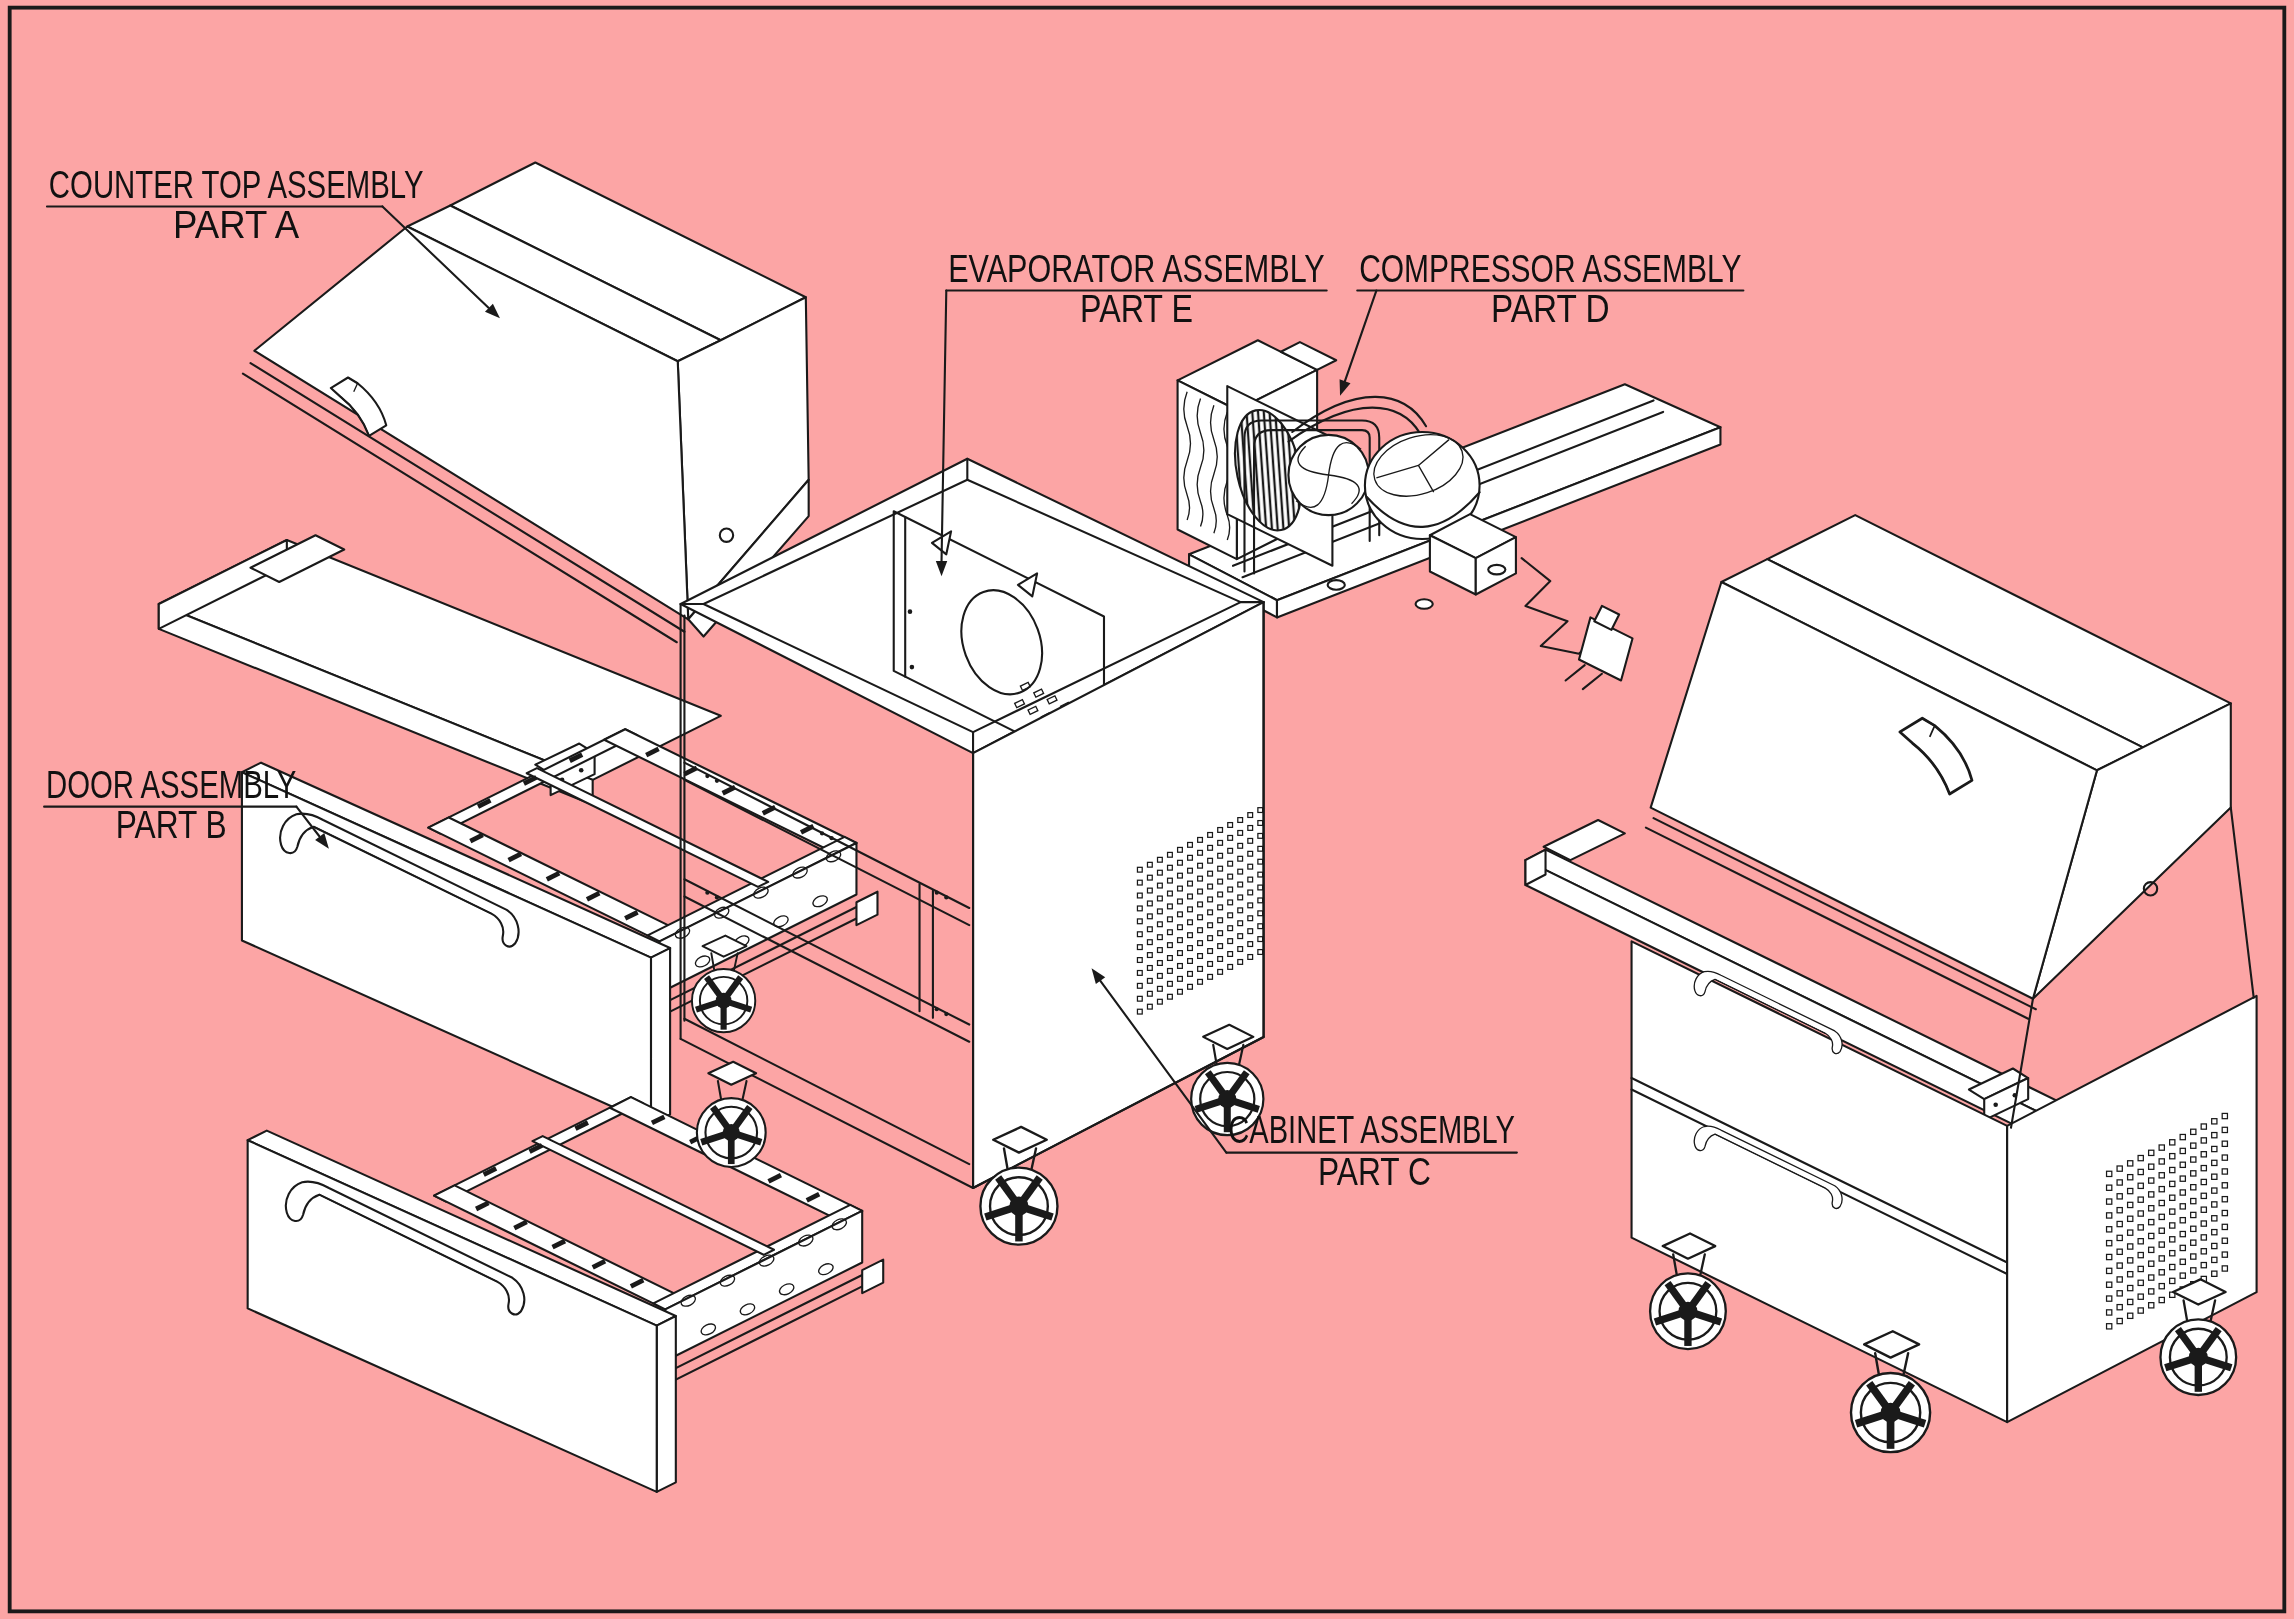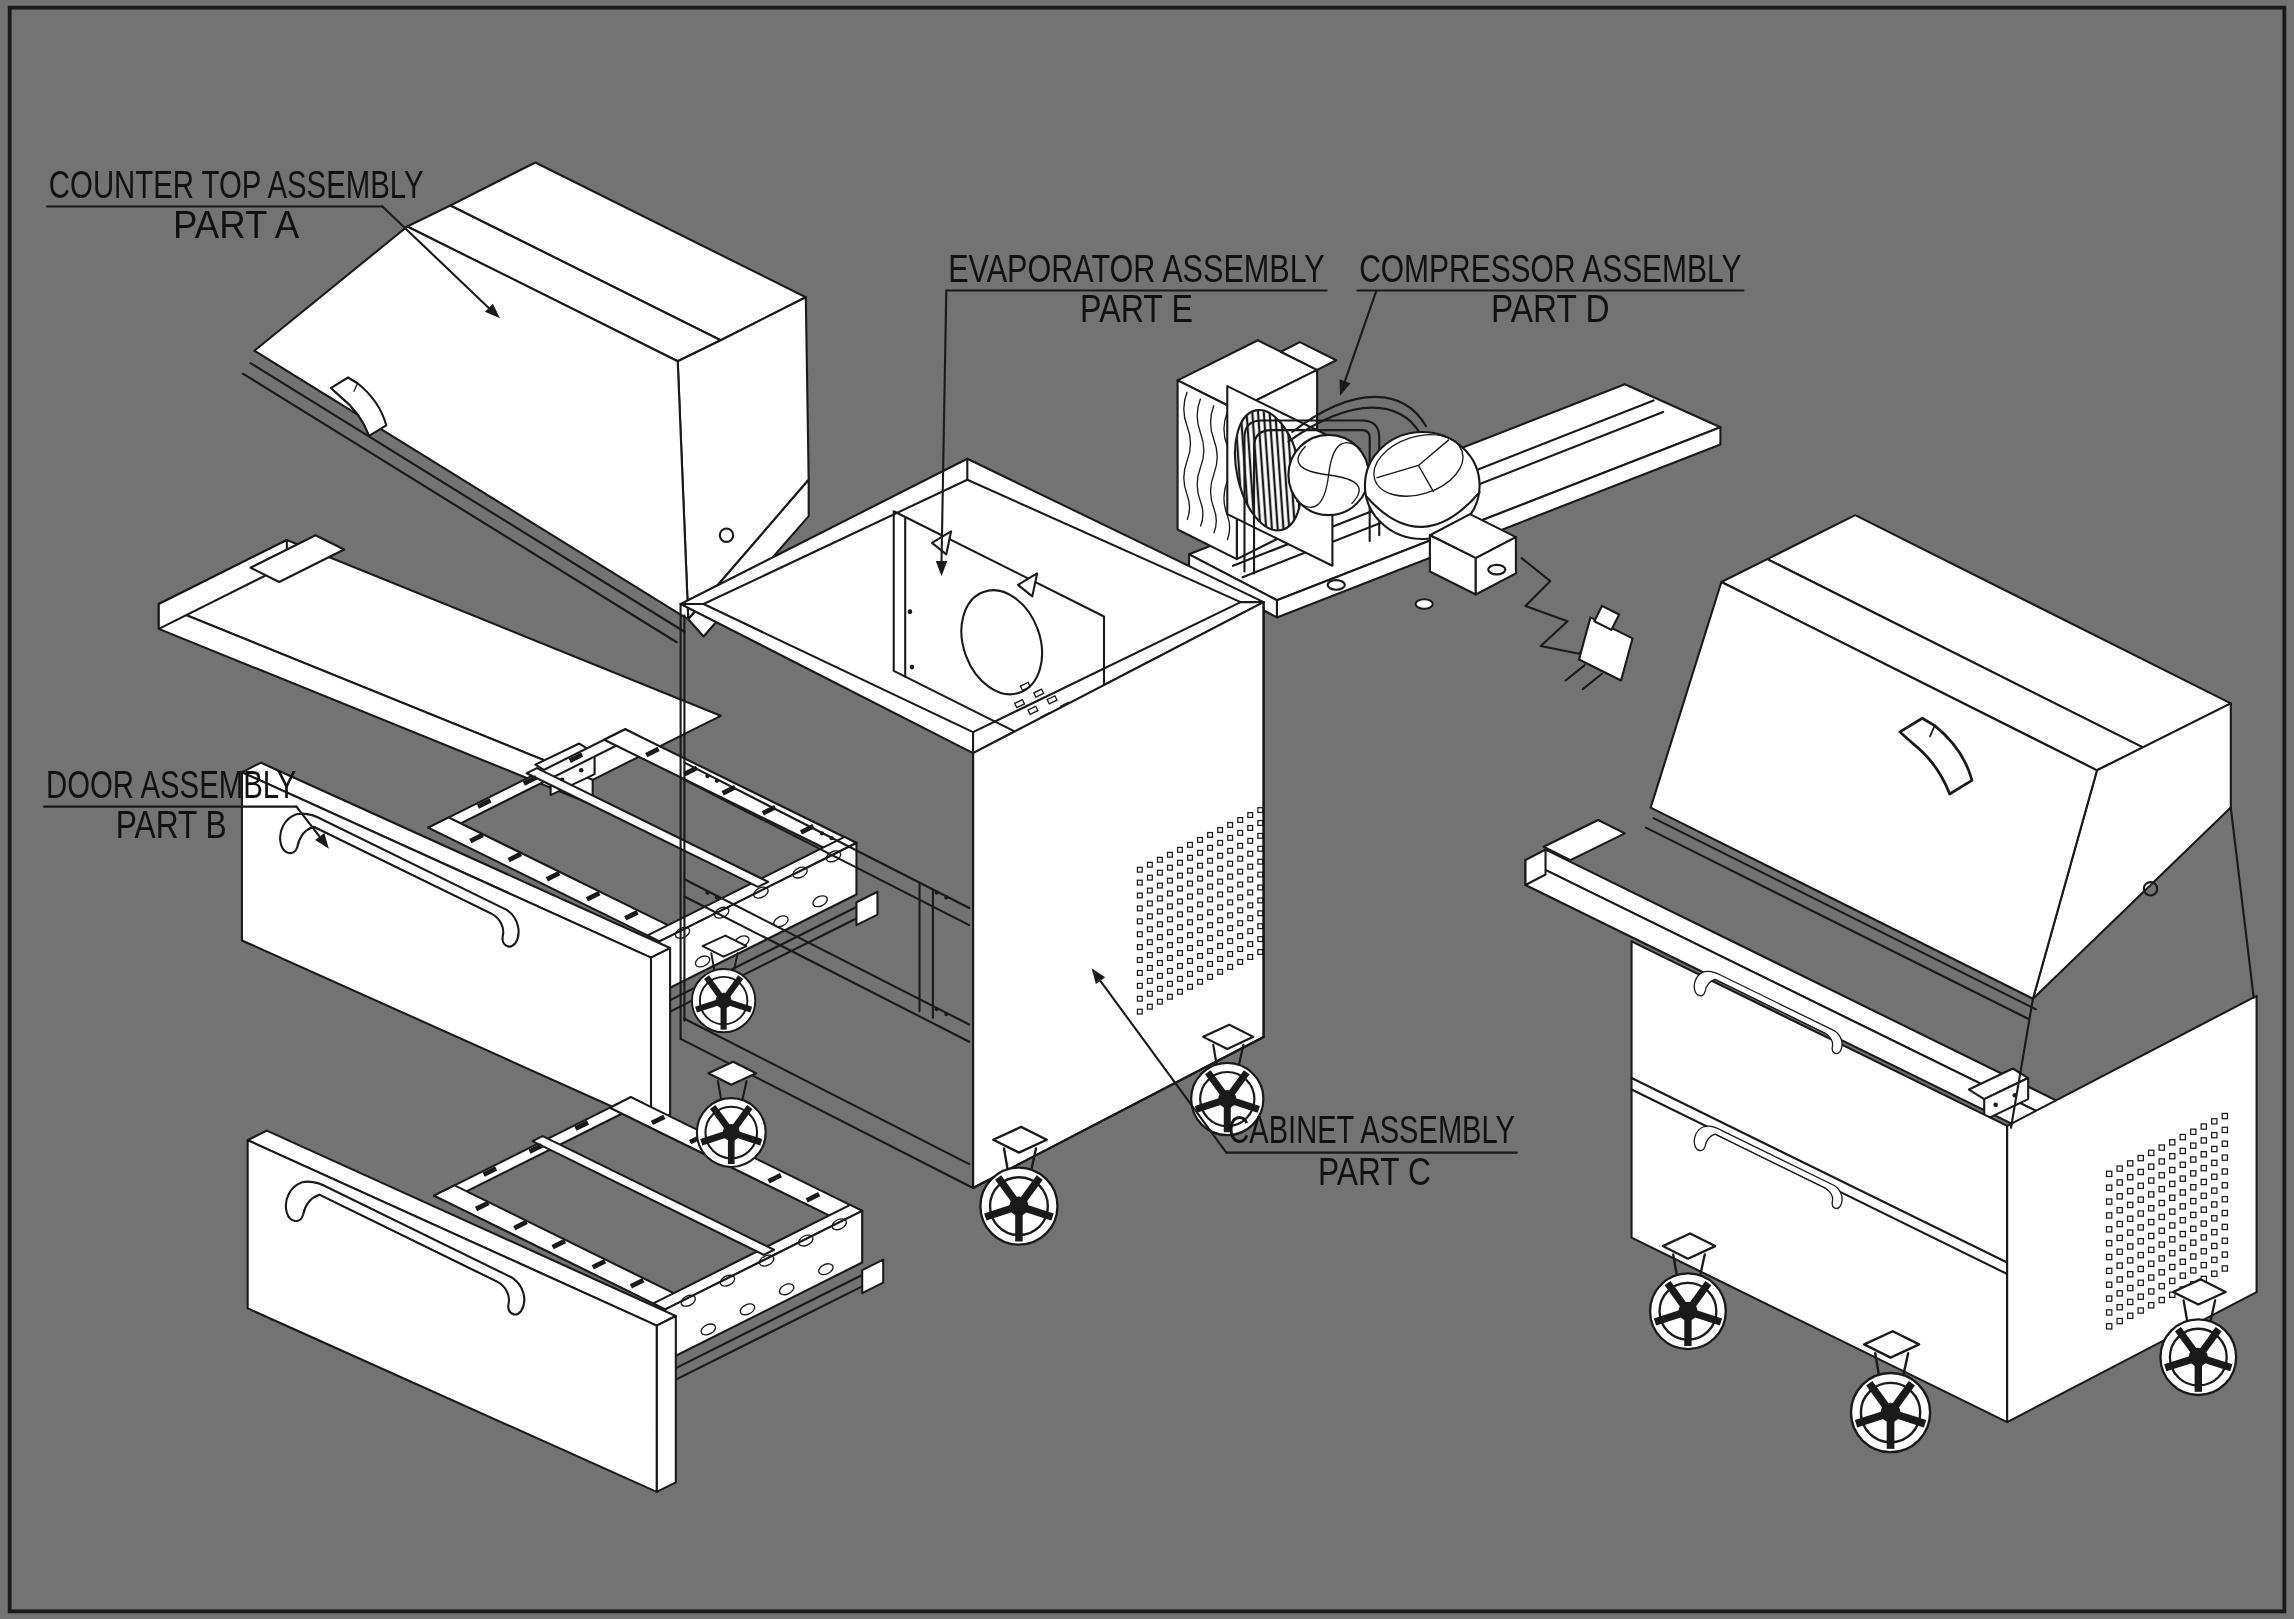--- a/index.html
+++ b/index.html
@@ -1,16 +1,16 @@
 <!DOCTYPE html>
 <html><head>
 <meta charset="utf-8">
 <style>
   html,body{margin:0;padding:0;background:#fff;}
-  #stage{position:relative;width:2294px;height:1619px;background:#737373;overflow:hidden;
+  #stage{position:relative;width:2294px;height:1619px;background:#fca5a5;overflow:hidden;
          font-family:"Liberation Sans",sans-serif;}
   svg{position:absolute;left:0;top:0;}
   .fw{fill:#fff;stroke:#1a1a1a;stroke-width:2.2;stroke-linejoin:round;}
   .ln{fill:none;stroke:#1a1a1a;stroke-width:2.2;stroke-linejoin:round;stroke-linecap:round;}
   .thin{fill:none;stroke:#1a1a1a;stroke-width:1.4;}
   .blk{fill:#1a1a1a;stroke:none;}
   .lbl{font-family:"Liberation Sans",sans-serif;font-size:41px;fill:#111;}
   .lv rect{fill:none;stroke:#1a1a1a;stroke-width:1.3;}
   .dash{stroke:#1a1a1a;stroke-width:5;stroke-linecap:butt;}
   .dot{fill:#1a1a1a;}

